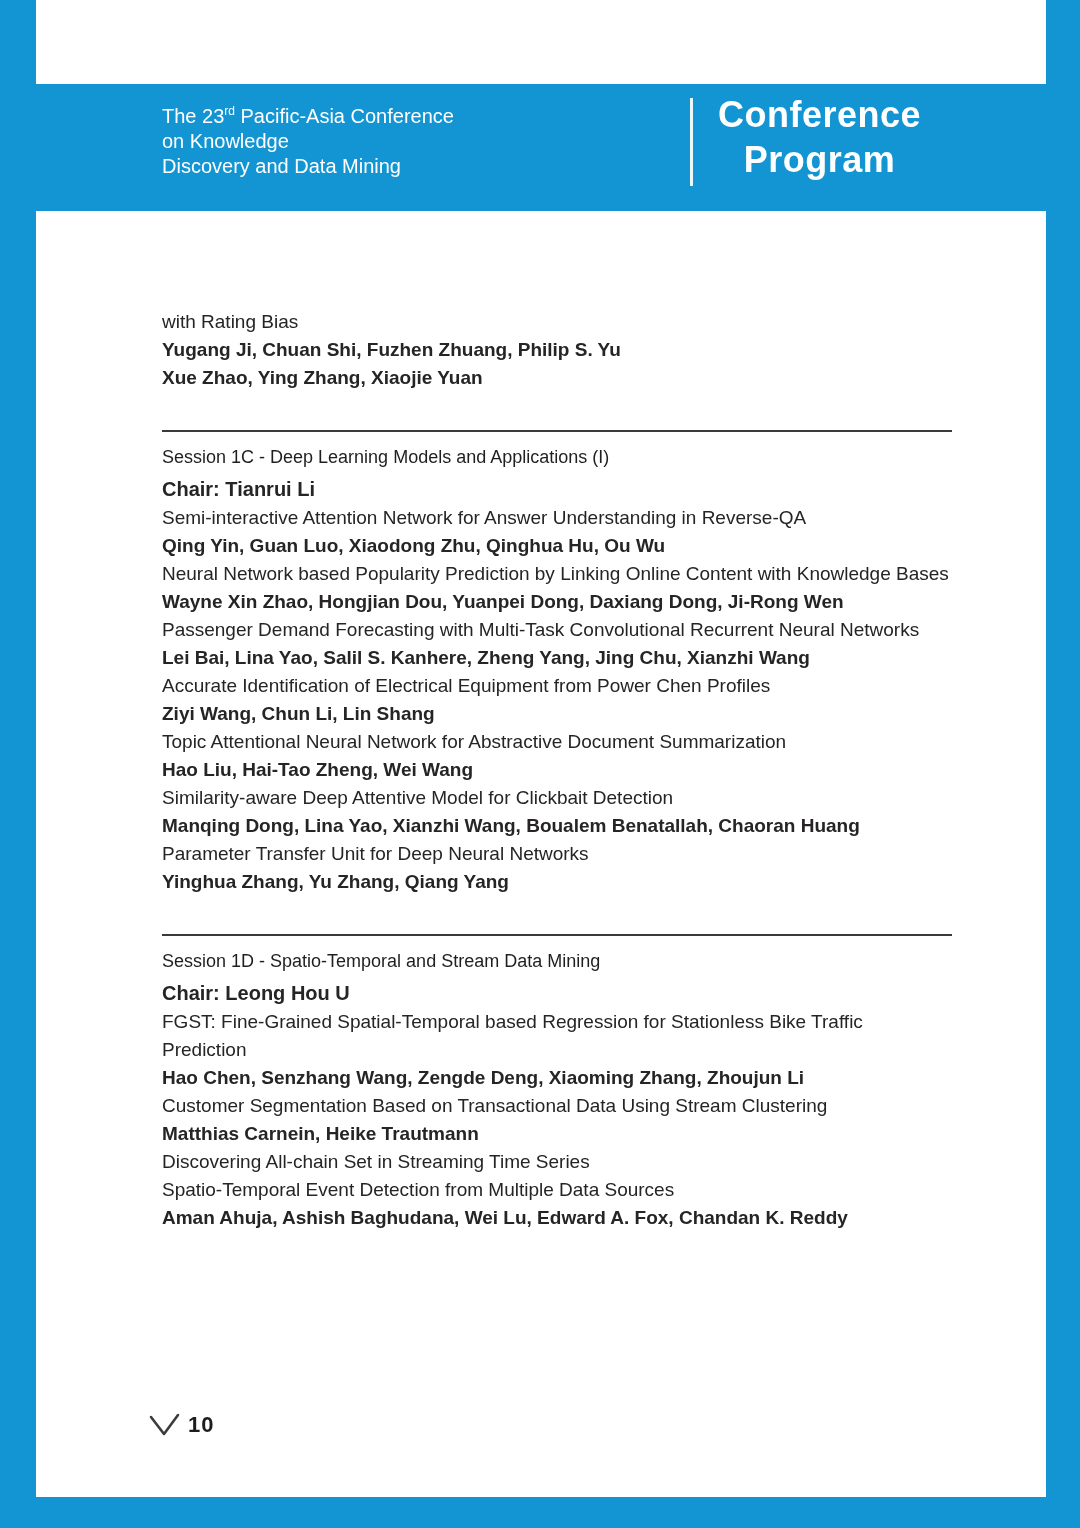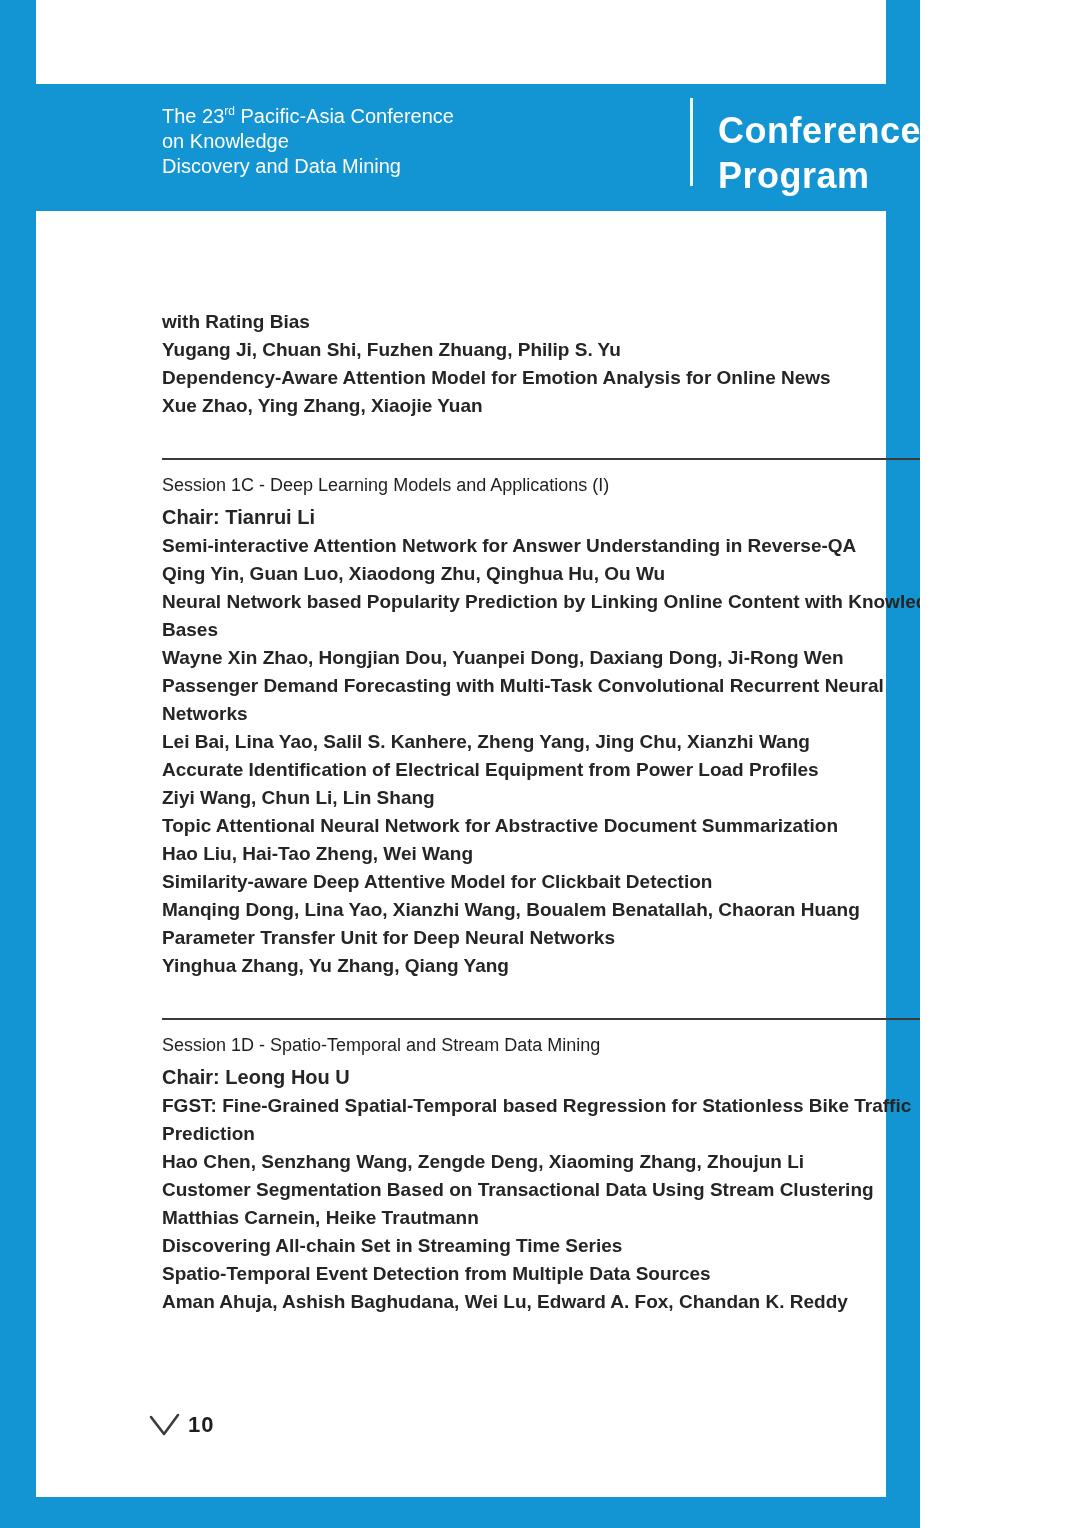--- a/index.html
+++ b/index.html
@@ -2,21 +2,21 @@
 <html><head>
 <meta charset="utf-8">
 <style>
   html, body {
     margin: 0;
     padding: 0;
     background: #ffffff;
   }
   .page {
     position: relative;
-    width: 920px;
+    width: 1080px;
     height: 1528px;
     background: #ffffff;
     font-family: "Liberation Sans", sans-serif;
     color: #262424;
     overflow: hidden;
   }
   
   .bar-left {
     position: absolute;
     left: 0; top: 0;
@@ -55,38 +55,39 @@
     line-height: 0;
   }
   .header-divider {
     position: absolute;
     left: 654px; top: 14px;
     width: 3px; height: 88px;
     background: rgba(255,255,255,0.92);
   }
   .header-right {
     position: absolute;
-    left: 682px; top: 24px;
+    left: 682px; top: 8px;
     color: #ffffff;
     font-size: 36px;
     font-weight: bold;
     line-height: 45px;
     letter-spacing: 0.5px;
+    text-align: center;
   }
   
   .content {
     position: absolute;
     left: 162px;
     width: 790px;
     top: 308px;
     font-size: 19px;
     line-height: 28px;
   }
   .paper-title, .cont-title {
-    font-weight: bold;
+    font-weight: normal;
   }
   .paper-authors, .cont-authors {
     font-weight: 700;
   }
   .rule {
     border: none;
     border-top: 2px solid #3a3a3a;
     margin: 38px 0 0 0;
   }
   .session-heading {
@@ -142,21 +143,20 @@
     </div>
   </div>
 
   <div class="content">
 
     <div>
       <div class="cont-title">with Rating Bias</div>
       <div class="cont-authors">Yugang Ji, Chuan Shi, Fuzhen Zhuang, Philip S. Yu</div>
     </div>
     <div>
-      <div class="cont-title">Dependency-Aware Attention Model for Emotion Analysis for Online News</div>
       <div class="cont-authors">Xue Zhao, Ying Zhang, Xiaojie Yuan</div>
     </div>
 
     <hr class="rule">
 
     <div>
       <div class="session-heading">Session 1C - Deep Learning Models and Applications (I)</div>
       <div class="session-chair">Chair: Tianrui Li</div>
 
       <div>
@@ -165,21 +165,21 @@
       </div>
       <div>
         <div class="paper-title">Neural Network based Popularity Prediction by Linking Online Content with Knowledge Bases</div>
         <div class="paper-authors">Wayne Xin Zhao, Hongjian Dou, Yuanpei Dong, Daxiang Dong, Ji-Rong Wen</div>
       </div>
       <div>
         <div class="paper-title">Passenger Demand Forecasting with Multi-Task Convolutional Recurrent Neural Networks</div>
         <div class="paper-authors">Lei Bai, Lina Yao, Salil S. Kanhere, Zheng Yang, Jing Chu, Xianzhi Wang</div>
       </div>
       <div>
-        <div class="paper-title">Accurate Identification of Electrical Equipment from Power Load Profiles</div>
+        <div class="paper-title">Accurate Identification of Electrical Equipment from Power Chen Profiles</div>
         <div class="paper-authors">Ziyi Wang, Chun Li, Lin Shang</div>
       </div>
       <div>
         <div class="paper-title">Topic Attentional Neural Network for Abstractive Document Summarization</div>
         <div class="paper-authors">Hao Liu, Hai-Tao Zheng, Wei Wang</div>
       </div>
       <div>
         <div class="paper-title">Similarity-aware Deep Attentive Model for Clickbait Detection</div>
         <div class="paper-authors">Manqing Dong, Lina Yao, Xianzhi Wang, Boualem Benatallah, Chaoran Huang</div>
       </div>

